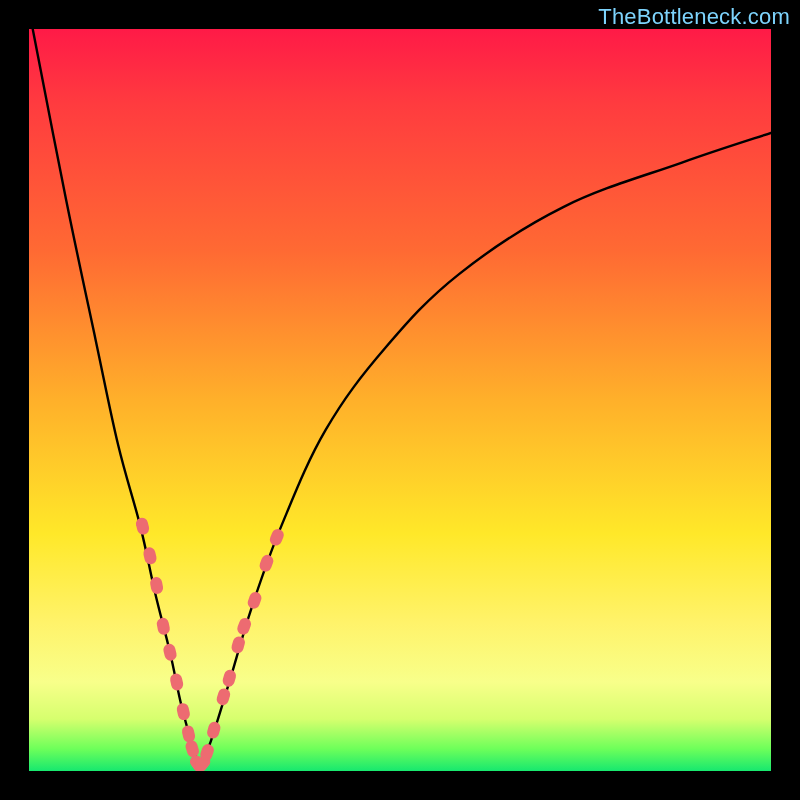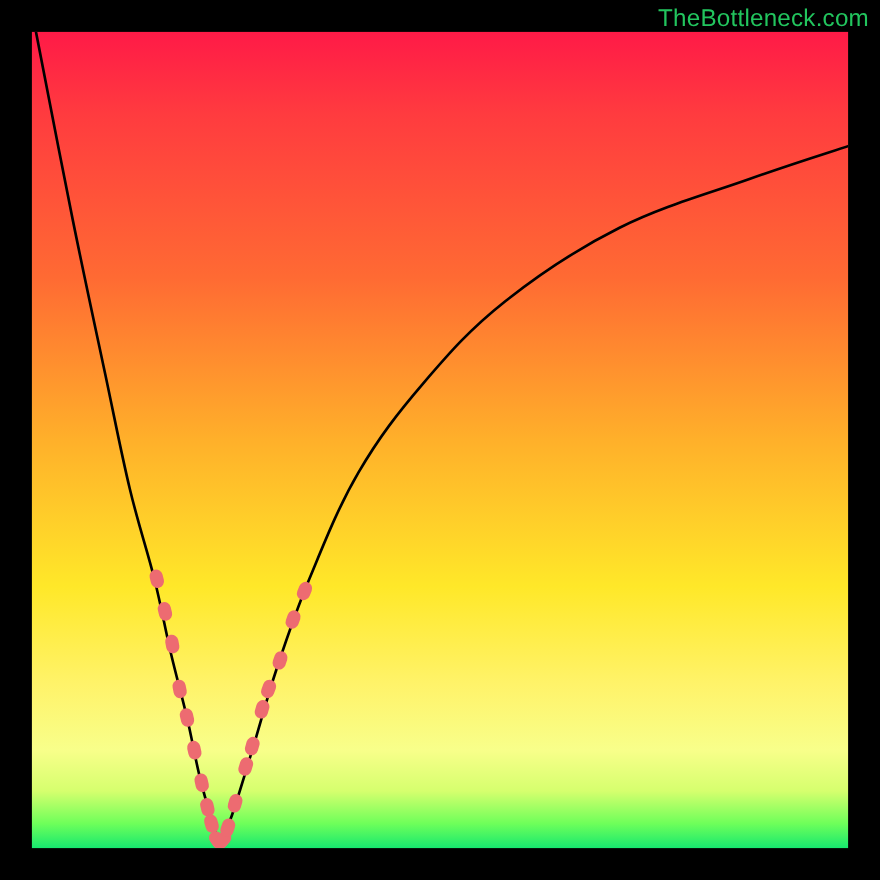--- a/index.html
+++ b/index.html
@@ -34,21 +34,21 @@
       #f8ff8a 88%,
       #d6ff6e 93%,
       #6eff5a 97%,
       #17e86f 100%
     );
   }
   .watermark {
     position: absolute;
     top: 4px;
     right: 10px;
-    color: #22c55e;
+    color: #7dd3fc;
     font-size: 22px;
     font-weight: 500;
     letter-spacing: 0.2px;
     user-select: none;
   }
   svg.curves {
     position: absolute;
     left: 0; top: 0;
     width: 742px; height: 742px;
   }

